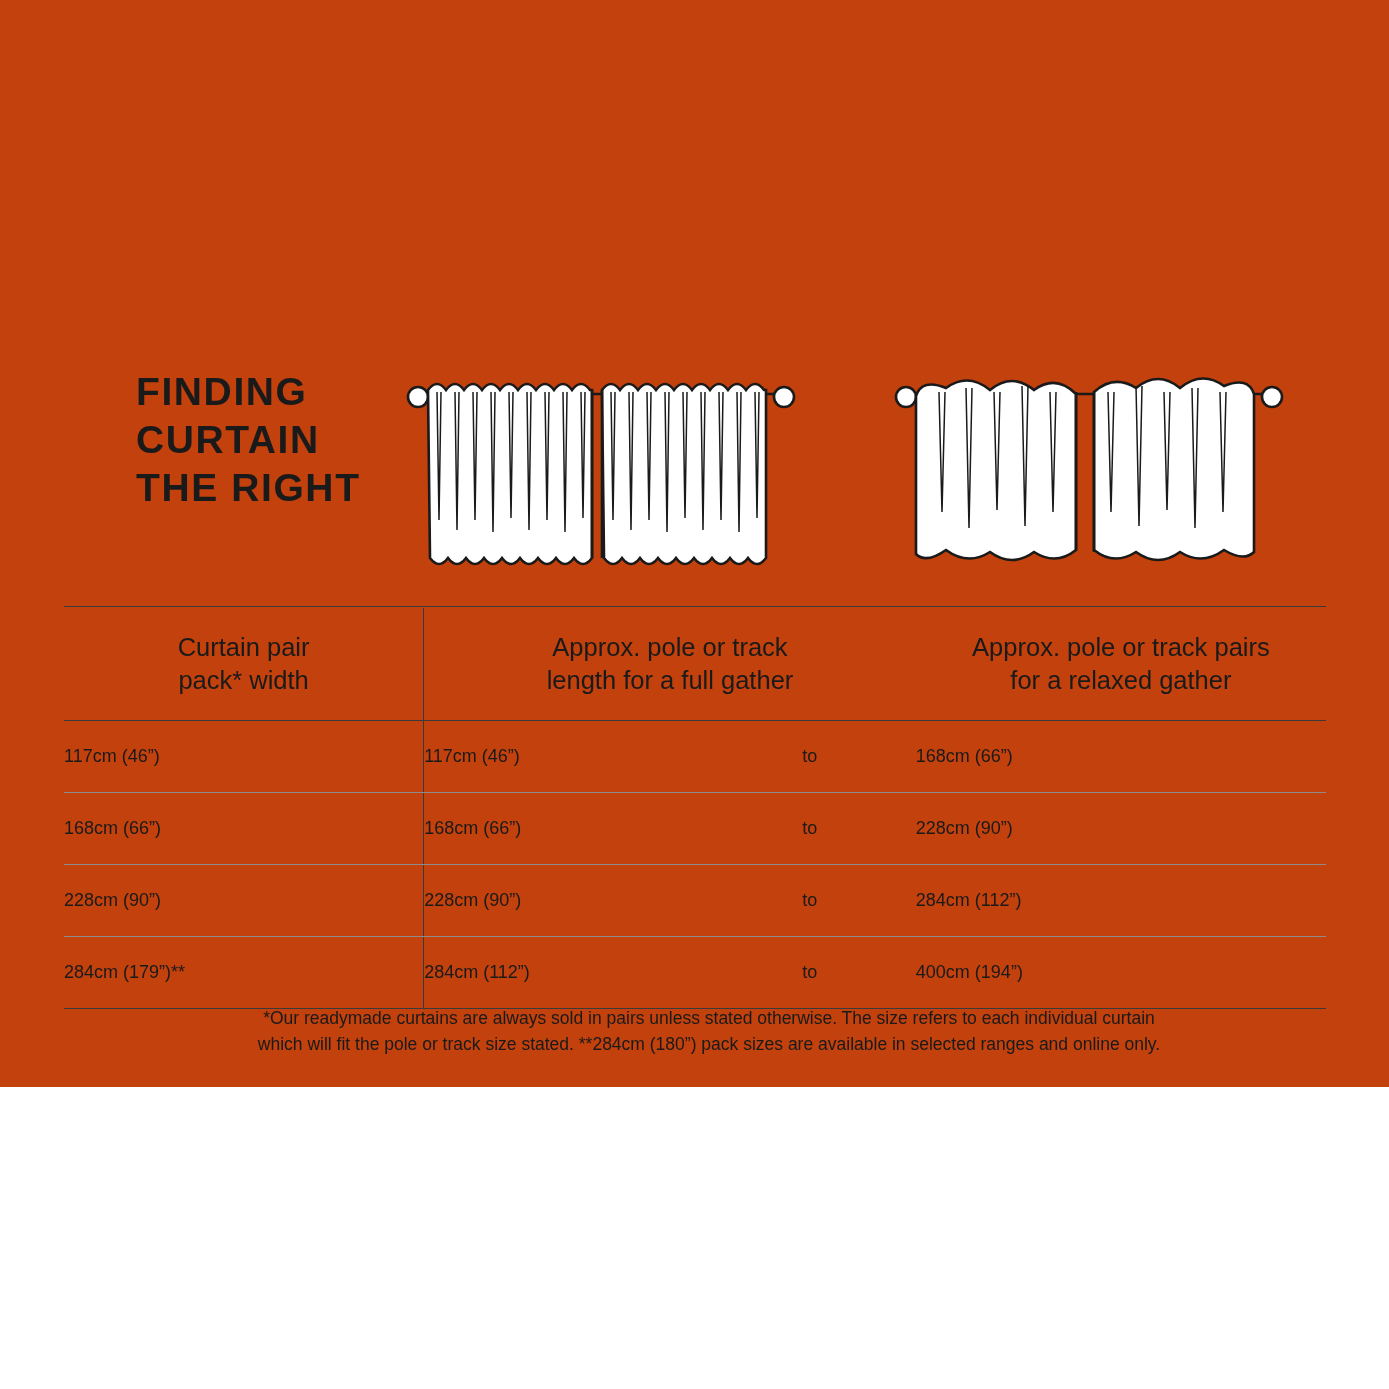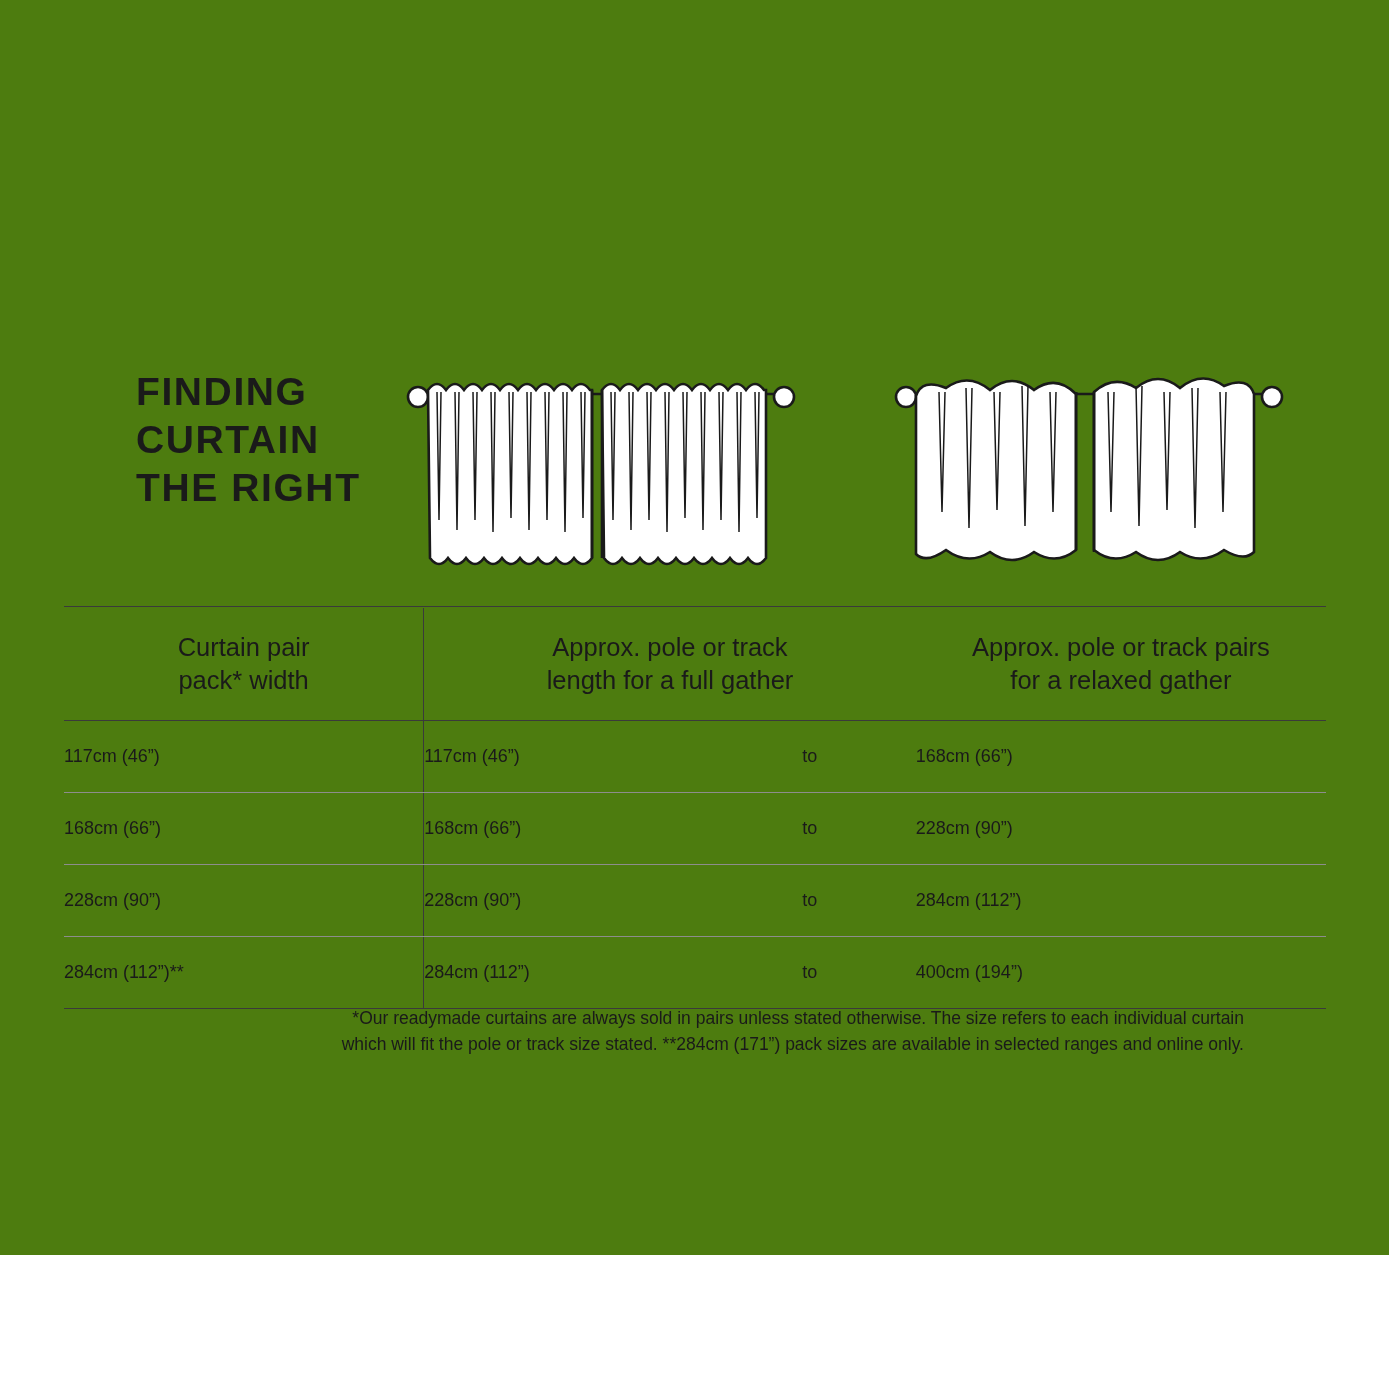--- a/index.html
+++ b/index.html
@@ -14,22 +14,22 @@
     color: #1a1a1a;
     position: relative;
     overflow: hidden;
   }
 
   .sheet {
     position: absolute;
     left: 0;
     top: 0;
     width: 1389px;
-    height: 1255px;
-    background: #4d7c0f;
+    height: 1087px;
+    background: #c2410c;
   }
 
   
   .header {
     position: absolute;
     left: 64px;
     top: 362px;
     width: 1262px;
     height: 240px;
     display: flex;
@@ -115,24 +115,24 @@
     left: 64px;
     top: 606px;
     width: 1262px;
     height: 0;
     border-top: 1.5px solid #3a3a3a;
   }
 
   
   .footnote {
     position: absolute;
-    left: 154px;
+    left: 164px;
     top: 1005px;
     width: 1090px;
-    text-align: right;
+    text-align: center;
     font-size: 17.5px;
     line-height: 26px;
     color: #1a1a1a;
   }
 
   svg { display: block; }
 </style>
 </head>
 <body>
 
@@ -252,27 +252,27 @@
           <td class="to-cell">to</td>
           <td>228cm (90”)</td>
         </tr>
         <tr class="data-row">
           <td class="col1">228cm (90”)</td>
           <td>228cm (90”)</td>
           <td class="to-cell">to</td>
           <td>284cm (112”)</td>
         </tr>
         <tr class="data-row">
-          <td class="col1">284cm (112”)**</td>
+          <td class="col1">284cm (179”)**</td>
           <td>284cm (112”)</td>
           <td class="to-cell">to</td>
           <td>400cm (194”)</td>
         </tr>
       </tbody>
     </table>
   </div>
 
   <div class="footnote">
     <div>*Our readymade curtains are always sold in pairs unless stated otherwise. The size refers to each individual curtain</div>
-    <div>which will fit the pole or track size stated. **284cm (171”) pack sizes are available in selected ranges and online only.</div>
+    <div>which will fit the pole or track size stated. **284cm (180”) pack sizes are available in selected ranges and online only.</div>
   </div>
 
 </div>
 
 </body></html>

